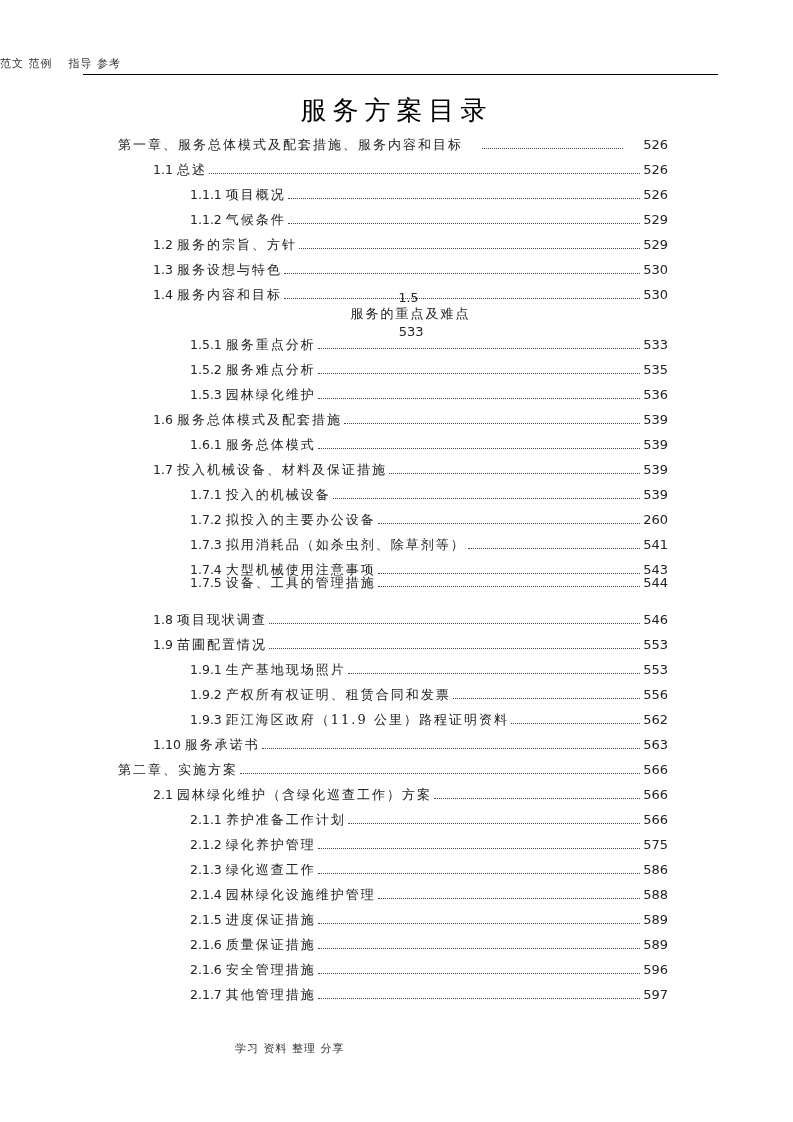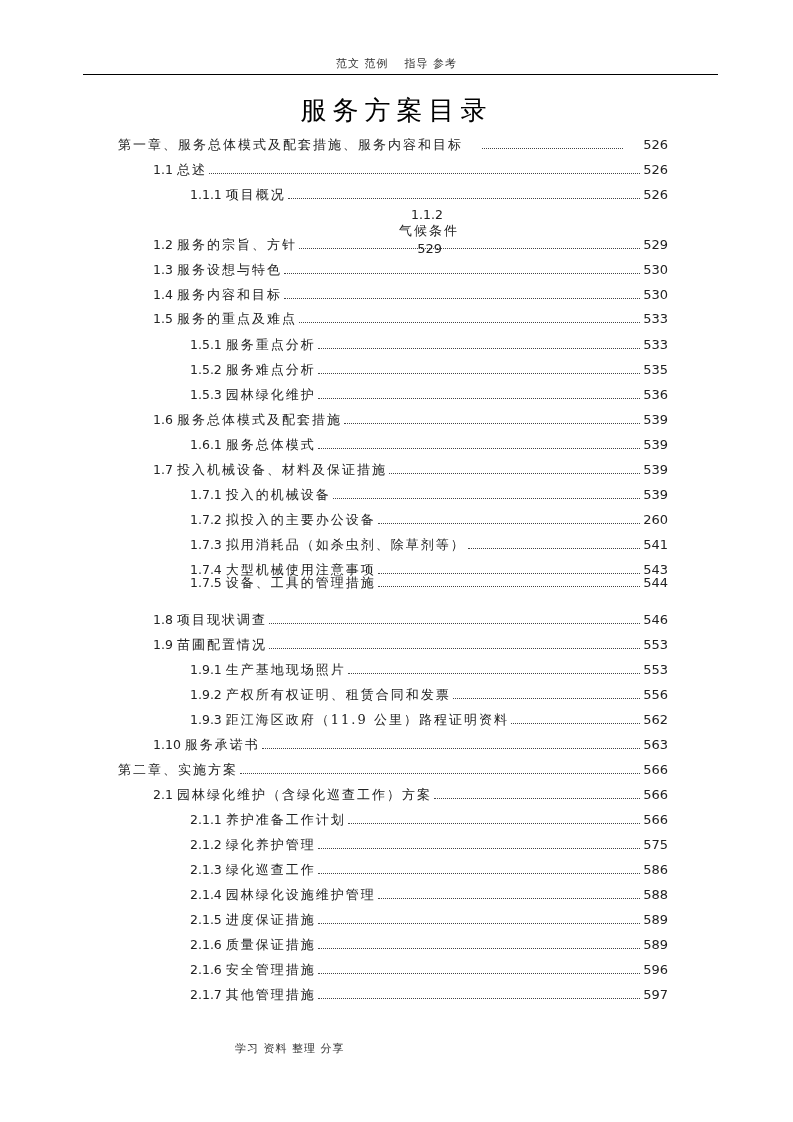--- a/index.html
+++ b/index.html
@@ -13,21 +13,20 @@
       position: relative;
       overflow: hidden;
       font-family: "DejaVu Serif", "Liberation Serif", serif;
       color: #111;
     }
     .header-text {
       position: absolute;
       left: 0;
       width: 793px;
       top: 56px;
-      text-align: center;
       font-family: "DejaVu Sans", sans-serif;
       font-size: 11px;
       color: #333;
       letter-spacing: 1px;
     }
     .header-text .gap { display: inline-block; width: 16px; }
     .header-rule {
       position: absolute;
       left: 83px;
       width: 635px;
@@ -121,21 +120,21 @@
       <span class="toc-title">总述</span>
       <span class="toc-dots"></span>
       <span class="toc-page">526</span>
     </div>
     <div class="toc-row level-2" style="top: 50px;">
       <span class="toc-num">1.1.1</span>
       <span class="toc-title">项目概况</span>
       <span class="toc-dots"></span>
       <span class="toc-page">526</span>
     </div>
-    <div class="toc-row level-2" style="top: 75px; flex-direction: column;">
+    <div class="toc-row level-2" style="top: 75px;">
       <span class="toc-num">1.1.2</span>
       <span class="toc-title">气候条件</span>
       <span class="toc-dots"></span>
       <span class="toc-page">529</span>
     </div>
     <div class="toc-row level-1" style="top: 100px;">
       <span class="toc-num">1.2</span>
       <span class="toc-title">服务的宗旨、方针</span>
       <span class="toc-dots"></span>
       <span class="toc-page">529</span>
@@ -145,21 +144,21 @@
       <span class="toc-title">服务设想与特色</span>
       <span class="toc-dots"></span>
       <span class="toc-page">530</span>
     </div>
     <div class="toc-row level-1" style="top: 150px;">
       <span class="toc-num">1.4</span>
       <span class="toc-title">服务内容和目标</span>
       <span class="toc-dots"></span>
       <span class="toc-page">530</span>
     </div>
-    <div class="toc-row level-1" style="top: 174px;">
+    <div class="toc-row level-1" style="top: 158px; flex-direction: column;">
       <span class="toc-num">1.5</span>
       <span class="toc-title">服务的重点及难点</span>
       <span class="toc-dots"></span>
       <span class="toc-page">533</span>
     </div>
     <div class="toc-row level-2" style="top: 200px;">
       <span class="toc-num">1.5.1</span>
       <span class="toc-title">服务重点分析</span>
       <span class="toc-dots"></span>
       <span class="toc-page">533</span>

